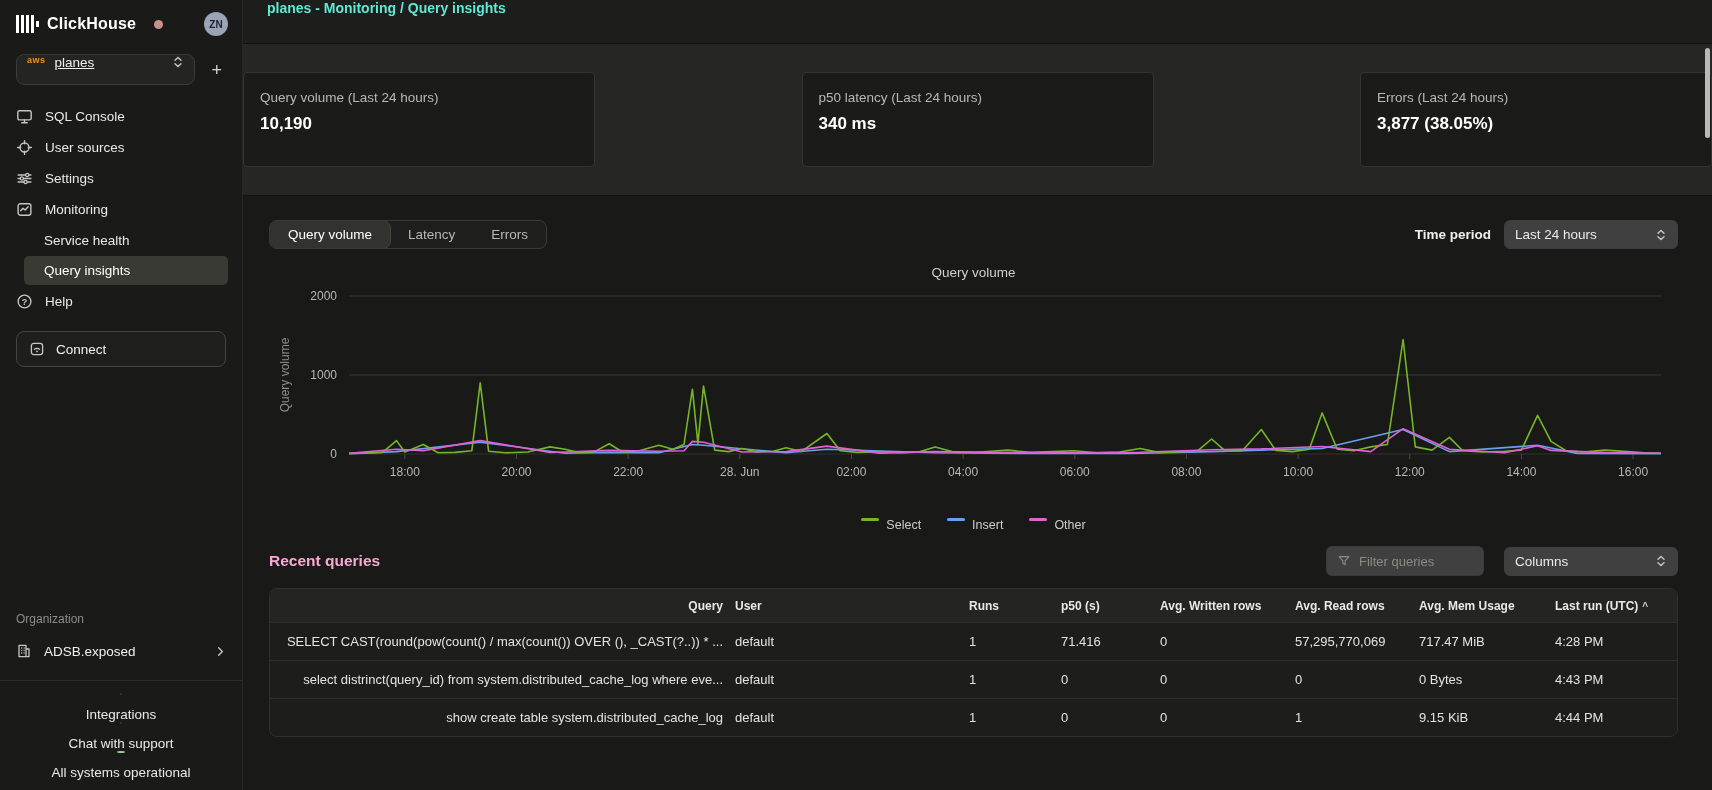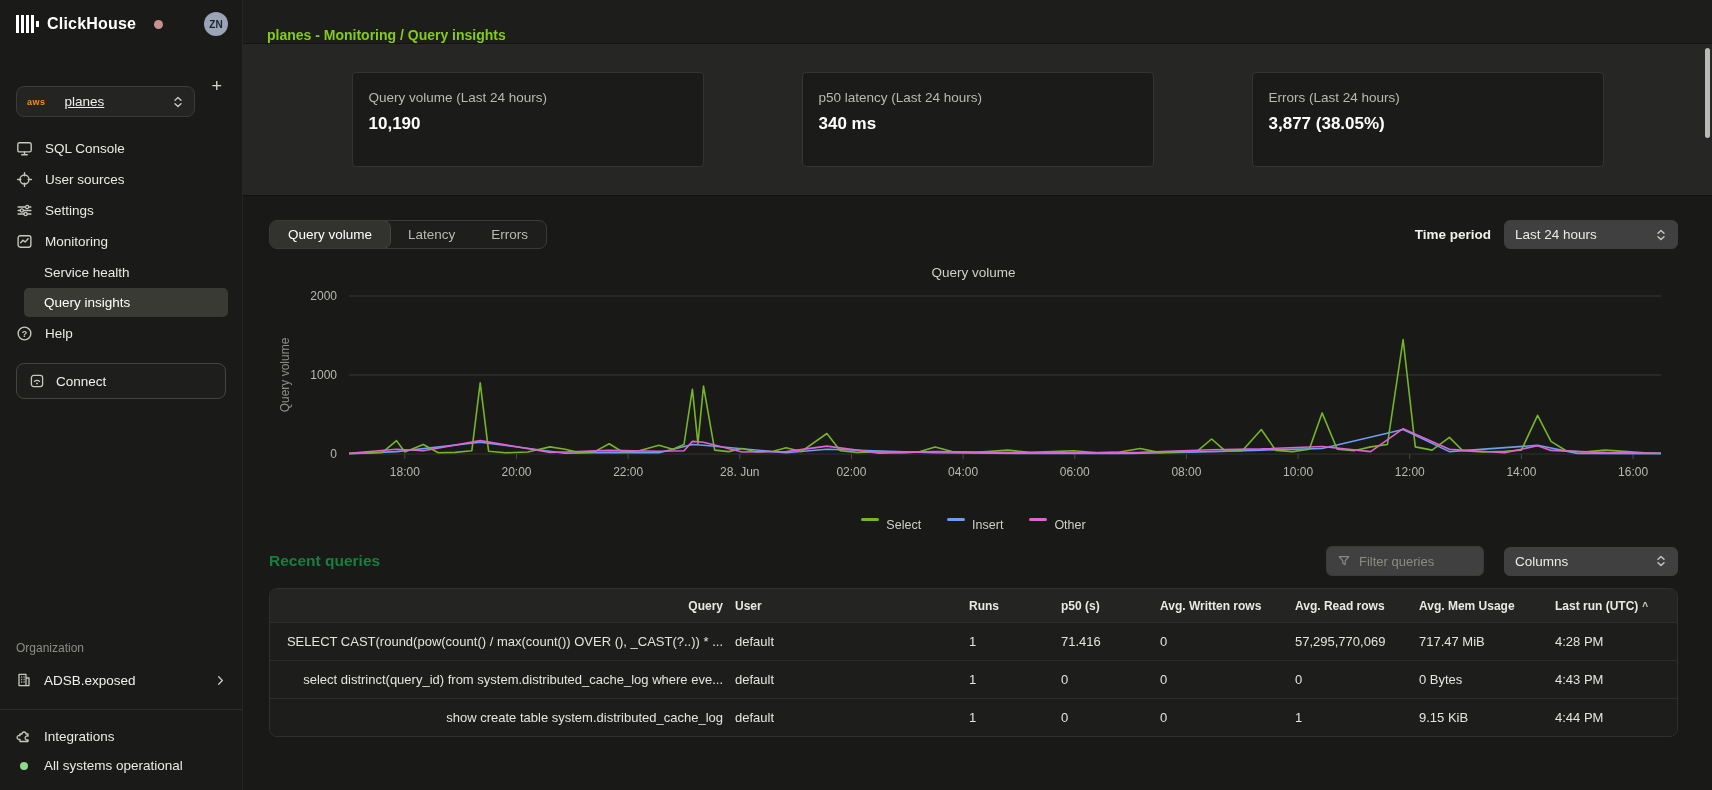--- a/index.html
+++ b/index.html
@@ -13,52 +13,52 @@
   .brand-row { display:flex; align-items:center; padding:12px 14px 10px 16px; }
   .logo-bars { display:flex; align-items:center; gap:2px; margin-right:8px; }
   .logo-bars i { display:block; width:3px; height:18px; background:#fff; }
   .logo-bars i.dot { height:6px; }
   .brand-name { font-size:16px; font-weight:700; color:#fff; letter-spacing:.2px; }
   .brand-dot { width:9px; height:9px; border-radius:50%; background:#c99090; margin-left:18px; }
   .avatar { width:24px; height:24px; border-radius:50%; background:#9aa4b4; color:#1c2330;
     font-size:10px; font-weight:700; display:flex; align-items:center; justify-content:center; margin-left:auto; }
   .service-row { display:flex; align-items:center; gap:12px; padding:8px 16px 0 16px; }
   .service-select { flex:1; height:31px; background:#242422; border:1px solid #3b3b38; border-radius:8px;
-    display:flex; align-items:center; padding:0 10px; gap:19px; cursor:pointer;margin-top:32px; }
+    display:flex; padding:0 10px; gap:9px; cursor:pointer; }
   .aws-mark { color:#f29111; font-size:9px; font-weight:700; letter-spacing:.5px; }
   .service-name { font-size:13.5px; color:#f0f0ec; flex:1;text-decoration:underline; }
   .add-btn { color:#d6d6d0; font-size:18px; line-height:1; cursor:pointer; padding:2px 4px; }
   nav { margin-top:16px; }
   .nav-item { height:31px; display:flex; align-items:center; gap:12px; padding:0 16px;
     font-size:13.5px; color:#eaeae5; cursor:pointer; }
   .nav-item svg { flex:0 0 auto; }
   .sub-item { height:29px; display:flex; align-items:center; font-size:13.5px; color:#eaeae5;
     margin:1px 14px 1px 24px; padding-left:20px; border-radius:5px; cursor:pointer; }
   .sub-item.active { background:#3a3a34; color:#fff; }
   .connect-btn { margin:14px 16px 0 16px; height:36px; border:1px solid #45453f; border-radius:8px;
     background:#1e1e1c; display:flex; align-items:center; gap:11px; padding:0 12px;
     font-size:13.5px; color:#f0f0ec; cursor:pointer; }
   .sidebar-spacer { flex:1; }
   .org-label { padding:0 16px; font-size:12px; color:#8d8d86; margin-bottom:10px; }
   .org-row { display:flex; align-items:center; gap:12px; padding:0 16px; height:30px;
     font-size:13.5px; color:#f0f0ec; cursor:pointer; }
   .org-row .chev-right { margin-left:auto; }
   .sidebar-divider { height:1px; background:#2c2c29; margin:14px 0 12px 0; }
   .foot-item { height:29px; display:flex; align-items:center; gap:12px; padding:0 16px;
-    font-size:13.5px; color:#eaeae5; cursor:pointer; }
+    font-size:13.5px; color:#eaeae5; cursor:pointer;flex-direction:column; }
   .status-dot { width:8px; height:8px; border-radius:50%; margin:0 4px; }
 
   icon, .icn { color:#c7c7c0; }
 
   
   .main { flex:1; display:flex; flex-direction:column; min-width:0; position:relative; }
-  .topbar { height:44px; background:#1d1d1b; display:flex; align-items:flex-end; padding:0 24px;
-    font-size:14px; font-weight:700; color:#84cc16; border-bottom:1px solid #121210; }
+  .topbar { height:44px; background:#1d1d1b; display:flex; align-items:flex-start; padding:0 24px;
+    font-size:14px; font-weight:700; color:#5eead4; border-bottom:1px solid #121210; }
   .stats-band { height:152px; background:#262624; display:flex; align-items:center;
-    justify-content:center; gap:98px; border-bottom:1px solid #121210; }
+    justify-content:space-between; gap:98px; border-bottom:1px solid #121210; }
   .stat-card { width:352px; height:95px; background:#1b1b1a; border:1px solid #343431; border-radius:4px;
     padding:17px 16px; }
   .stat-label { font-size:13.5px; color:#b9b9b2; }
   .stat-value { font-size:17px; font-weight:700; color:#ffffff; margin-top:9px; }
 
   .content { flex:1; background:#191917; padding:24px 34px 0 26px; overflow:hidden; }
   .tabs-row { display:flex; align-items:center; justify-content:space-between; }
   .tabs { display:inline-flex; border:1px solid #3a3a37; border-radius:8px; overflow:hidden; background:#1e1e1c; }
   .tab { padding:6px 18px; font-size:13.5px; color:#b9b9b2; cursor:pointer; }
   .tab.active { background:#32322e; color:#fff; border-radius:8px; border:1px solid #45453f; margin:-1px; }
@@ -69,21 +69,21 @@
     font-size:13.5px; color:#eaeae5; cursor:pointer; }
 
   .chart-block { margin-top:16px; }
   .chart-title { text-align:center; font-size:13.5px; color:#cfcfc8; margin-bottom:4px; }
   .legend { display:flex; justify-content:center; gap:26px; margin-top:2px; }
   .legend-item { display:flex; align-items:flex-start; gap:7px; font-size:12.5px; color:#cfcfc8; cursor:pointer; }
   .legend-swatch { width:18px; height:2.5px; border-radius:2px; }
 
   .recent { margin-top:14px; }
   .recent-header { display:flex; align-items:center; }
-  .recent-title { font-size:15.5px; font-weight:700; color:#15803d;text-align:center; }
+  .recent-title { font-size:15.5px; font-weight:700; color:#f9a8d4;text-align:center; }
   .recent-actions { margin-left:auto; display:flex; align-items:center; gap:20px; }
   .filter-box { width:158px; height:30px; background:#404040; border:1px solid #3a3a37; border-radius:6px;
     display:flex; align-items:center; gap:8px; padding:0 10px; }
   .filter-box input { background:transparent; border:none; outline:none; color:#d6d6d0;
     font-size:13px; width:110px; font-family:inherit; }
   .filter-box input::placeholder { color:#8b8b84; }
 
   .qtable { margin-top:12px; border:1px solid #30302d; border-radius:8px; overflow:hidden; }
   .trow { display:grid; grid-template-columns:465px 234px 92px 99px 135px 124px 136px auto; align-items:center; }
   .thead { background:#242422; height:33px; font-size:12px; font-weight:700; color:#e9e9e4; }
@@ -196,20 +196,26 @@
         </svg>
     </div>
 
     <div class="sidebar-divider"></div>
 
     <div class="foot-item">
       <svg class="icn" width="16" height="16" viewBox="0 0 16 16" fill="none" stroke="currentColor" stroke-width="1.3" stroke-linejoin="round">
           <path d="M4 6.5h2a2 2 0 1 1 4 0h2v2.2a2 2 0 1 0 0 3.6v1.7H4v-2.2a2 2 0 1 1 0-3.6z" transform="translate(0,-1.5)"></path>
         </svg>
       <span>Integrations</span>
+    </div>
+    <div class="foot-item">
+      <svg class="icn" width="16" height="16" viewBox="0 0 16 16" fill="none" stroke="currentColor" stroke-width="1.3" stroke-linejoin="round">
+          <path d="M2.5 4.2A1.7 1.7 0 0 1 4.2 2.5h7.6a1.7 1.7 0 0 1 1.7 1.7v5a1.7 1.7 0 0 1-1.7 1.7H7.2l-2.9 2.4v-2.4H4.2a1.7 1.7 0 0 1-1.7-1.7z"></path>
+        </svg>
+      <span>Chat with support</span>
     </div>
     <div class="foot-item">
       <span class="status-dot" id="status-dot" style="background: rgb(143, 217, 143);"></span>
       <span>All systems operational</span>
     </div>
   </aside>
 
   <div class="main">
     <div class="topbar">
       <span>planes - Monitoring / Query insights</span>

